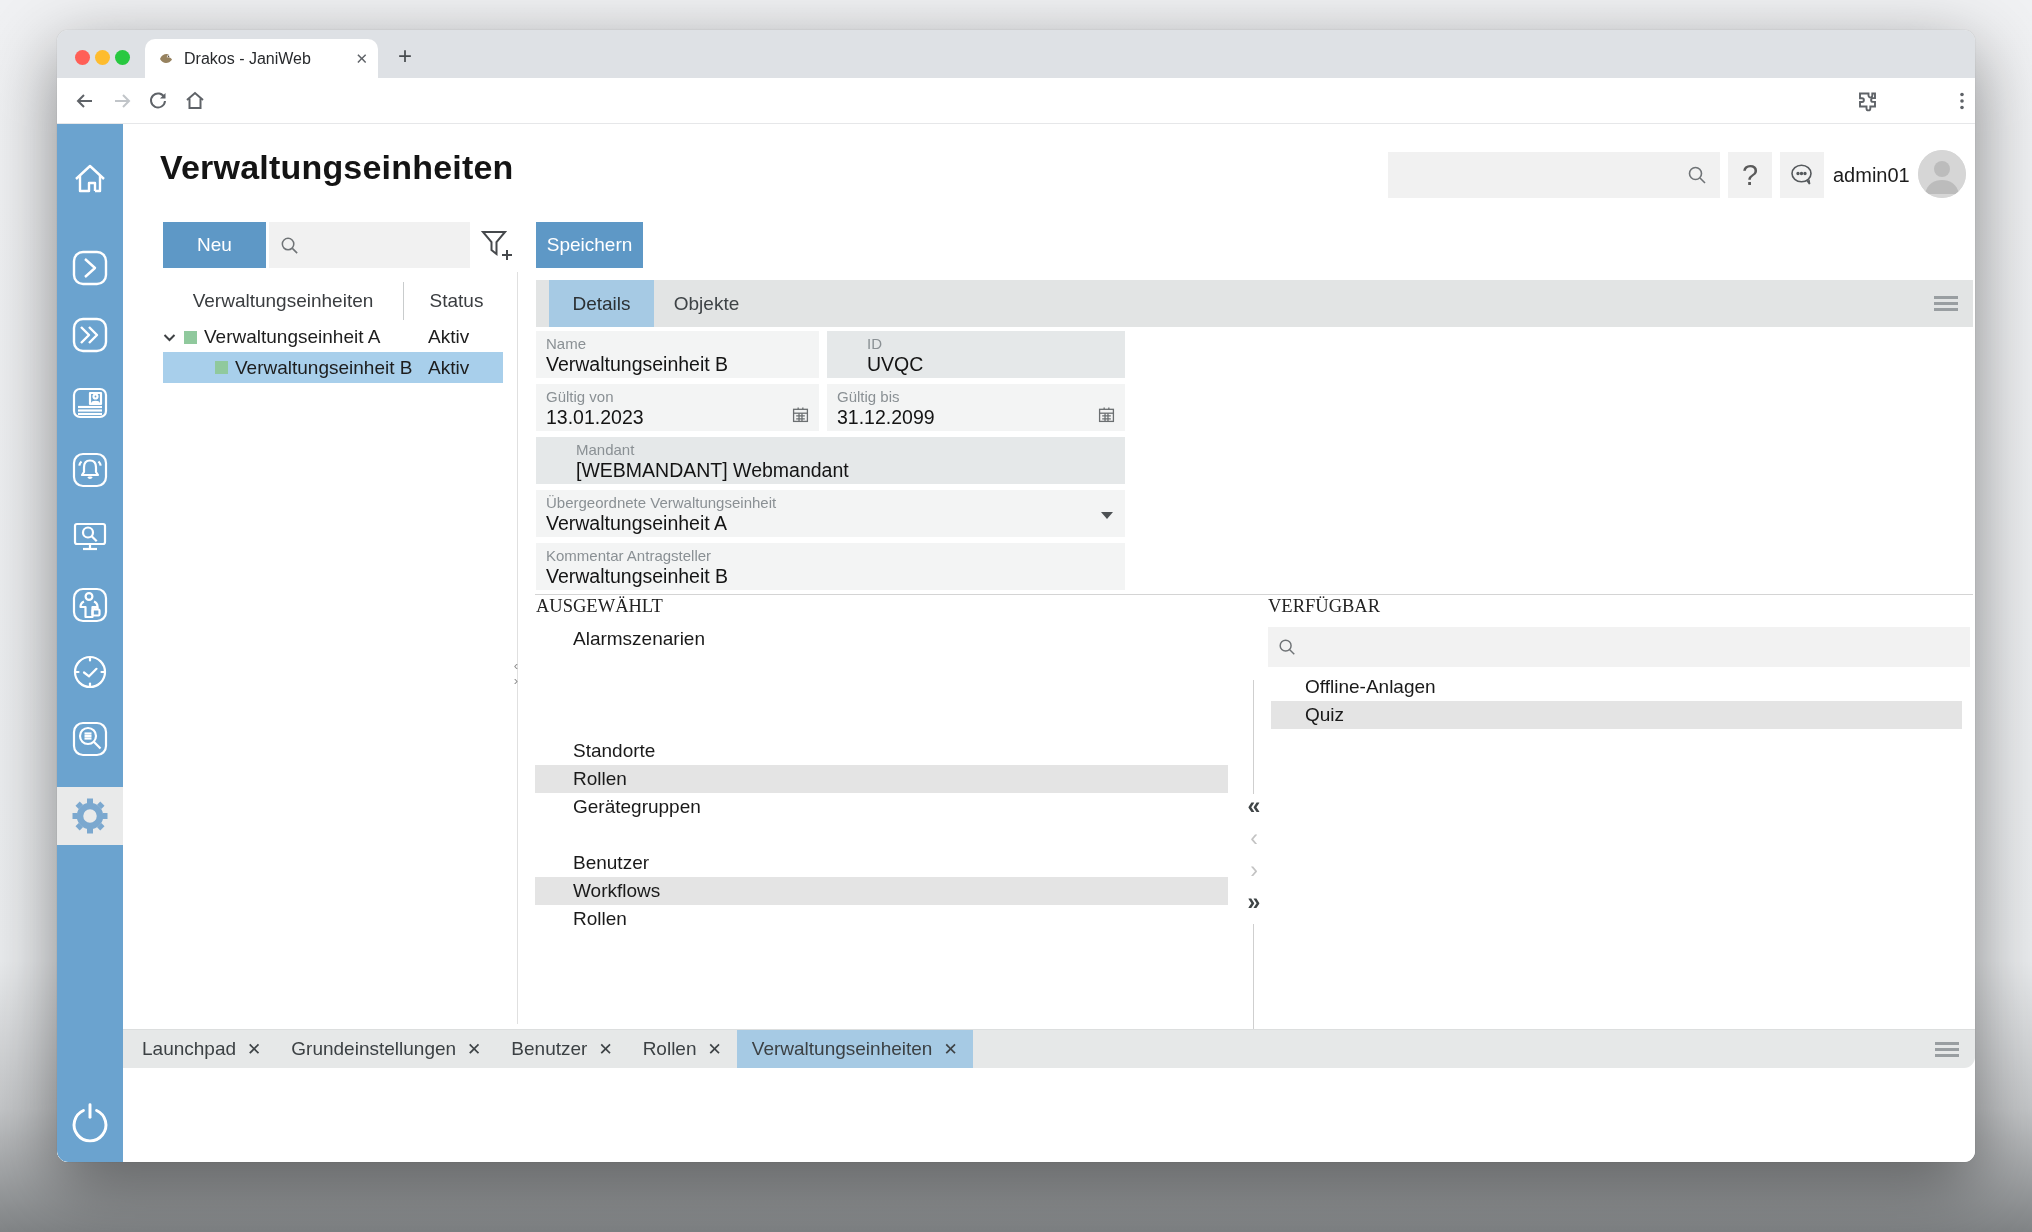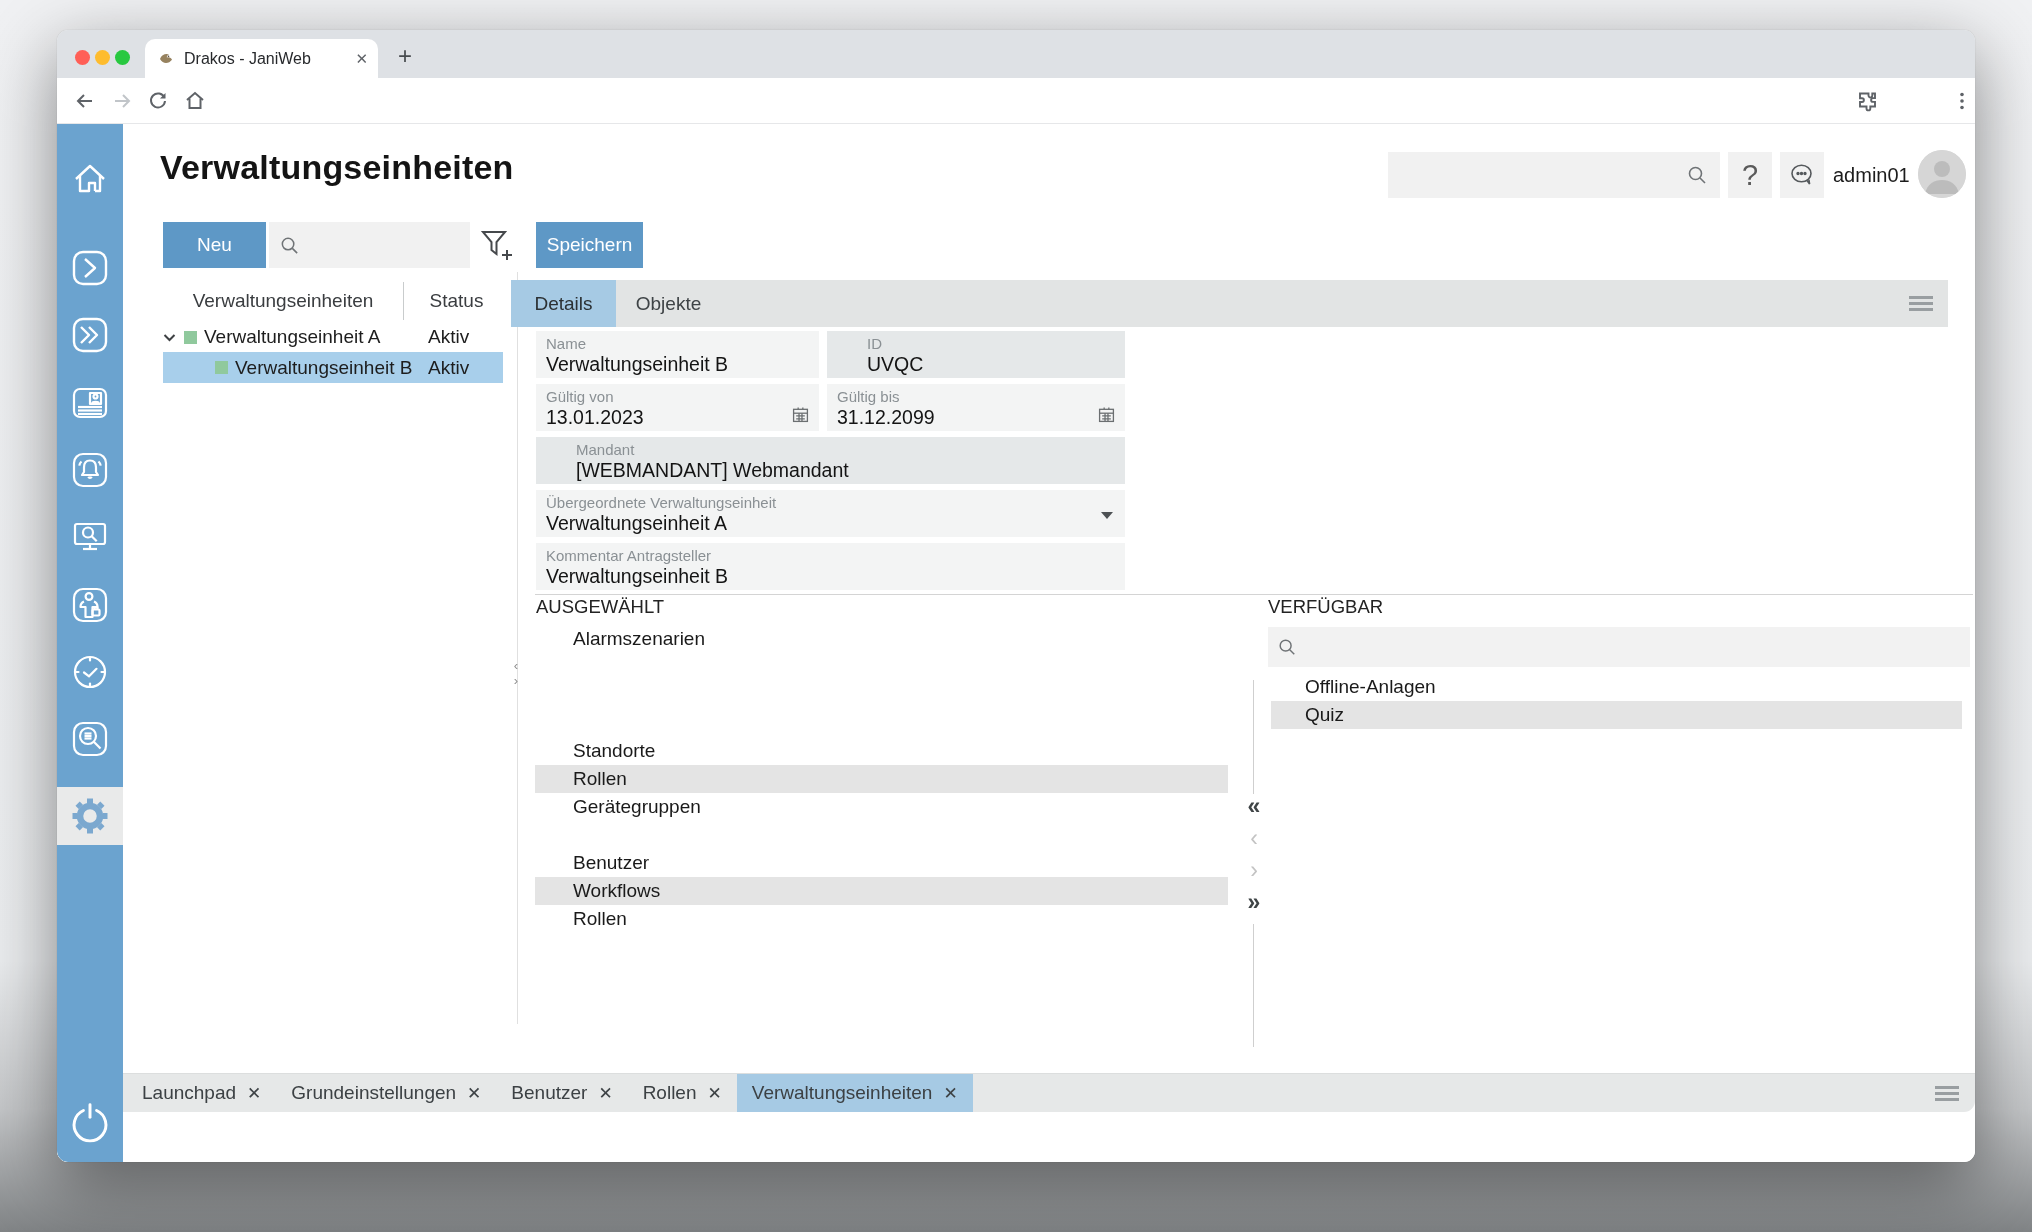--- a/index.html
+++ b/index.html
@@ -56,51 +56,51 @@
            align-items:center; justify-content:center; }
   .thead-div { position:absolute; left:346px; top:252px; width:1px; height:38px; background:#c9cccd; }
   .trow { position:absolute; left:106px; width:340px; height:30px; font-size:19px; color:#1d1d1d;
           display:flex; align-items:center; }
   .trow .status { position:absolute; left:265px; }
   .gsq { display:inline-block; width:13px; height:13px; background:#90c99d; margin-right:7px; }
   .panel-div { position:absolute; left:460px; top:242px; width:1px; height:752px; background:#e0e0e0; }
   .split-handle { position:absolute; left:452px; top:628px; width:14px; height:34px; color:#8f8f8f;
                   font-size:13px; line-height:15px; text-align:center; }
   
-  .mtabs { position:absolute; left:454px; top:250px; width:1437px; height:47px; background:#e2e4e4; display:flex; }
+  .mtabs { position:absolute; left:479px; top:250px; width:1437px; height:47px; background:#e2e4e4; display:flex;padding-left:13px; }
   .mtab { width:105px; height:47px; display:flex; align-items:center; justify-content:center;
           font-size:19px; color:#3e4346; cursor:pointer; }
   .mtab.active { background:#a6cae4; color:#2c3134; }
   .burger { position:absolute; width:24px; height:15px; display:flex; flex-direction:column; justify-content:space-between; }
   .burger i { display:block; height:3.4px; background:#999ea1; }
   .field { position:absolute; height:47px; background:#f3f4f4; padding:4px 10px 0 10px; overflow:hidden; }
   .field.dis { background:#e5e8e9;padding-left:40px; }
   .flabel { font-size:15px; color:#8a9094; display:block; }
   .fvalue { font-size:19.5px; color:#141414; display:block; margin-top:1px; }
   .calico { position:absolute; right:9px; bottom:7px; }
   .caret { position:absolute; right:12px; top:22px; width:0; height:0; border-left:6px solid transparent;
            border-right:6px solid transparent; border-top:7px solid #4d5154; }
   .hline { position:absolute; left:478px; top:564px; width:1438px; height:1px; background:#d4d4d4; }
-  .lhead { position:absolute; top:566px; font-size:18.5px; color:#232323; }
+  .lhead { position:absolute; top:566px; font-size:18.5px; color:#232323;font-family:Liberation Serif, serif; }
   .lrow { position:absolute; width:693px; height:28px; font-size:19px; color:#1a1a1a; display:flex;
           align-items:center; padding-left:38px; }
   .lrow.alt { background:#e4e4e4; }
   .vsearch { position:absolute; left:1211px; top:597px; width:702px; height:40px; background:#f2f2f2; }
   .vsearch svg { position:absolute; left:9px; top:10px; }
   .vrow { position:absolute; left:1214px; width:691px; height:28px; font-size:19px; color:#1a1a1a;
           display:flex; align-items:center; padding-left:34px; }
   .vrow.alt { background:#e4e4e4; }
   .tline { position:absolute; left:1196px; width:1px; background:#cfcfcf; }
   .tbtn { position:absolute; left:1182px; width:30px; height:26px; text-align:center; font-size:23px;
           font-weight:700; color:#3f4446; line-height:24px; cursor:pointer; background:#fff; }
   .tbtn.dim { color:#c3c3c3; font-weight:400; }
   
   .bottombar { position:absolute; left:66px; top:999px; width:1852px; height:39px; background:#e6e8e8;
                border-top:1px solid #dcdede; display:flex; align-items:stretch;
-               border-radius:0 0 11px 0;margin-top:44px; }
+               border-radius:0 0 11px 0; }
   .btab { display:flex; align-items:center; gap:11px; padding:0 15px; font-size:19px; color:#3c4144; cursor:pointer; }
   .btab.active { background:#a6cae4; }
   .bclose { font-size:17px; color:#3e4346; }
   .bburger { position:absolute; right:16px; top:12px; }
   svg { display:block; }
 </style>
 </head>
 <body>
 
 <div class="stage">

